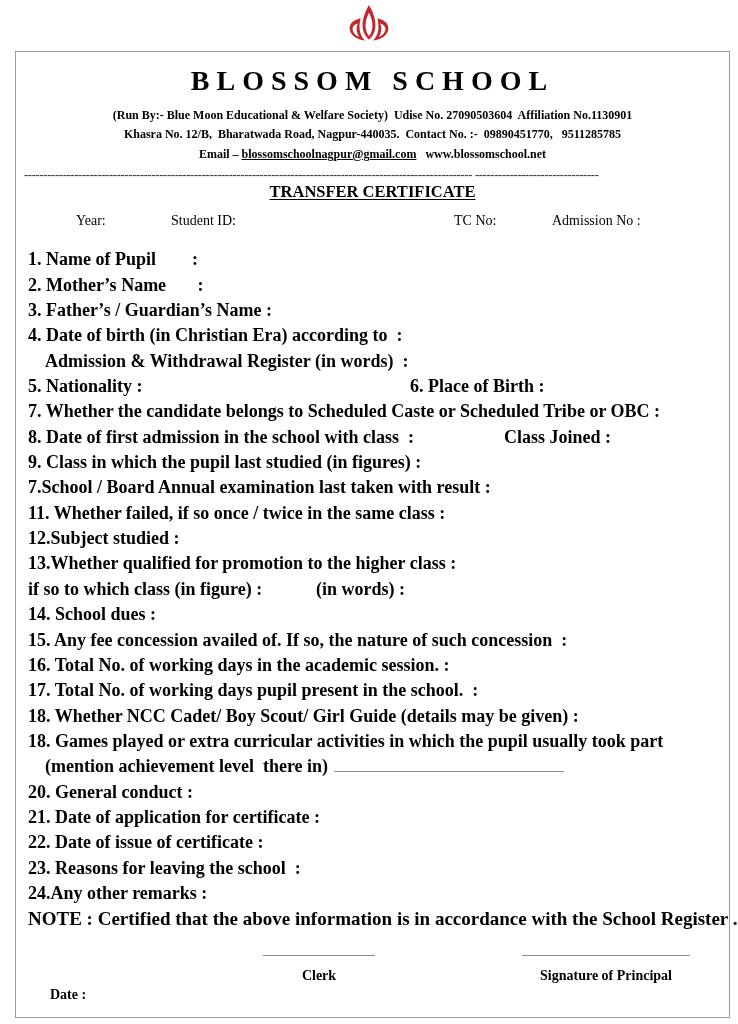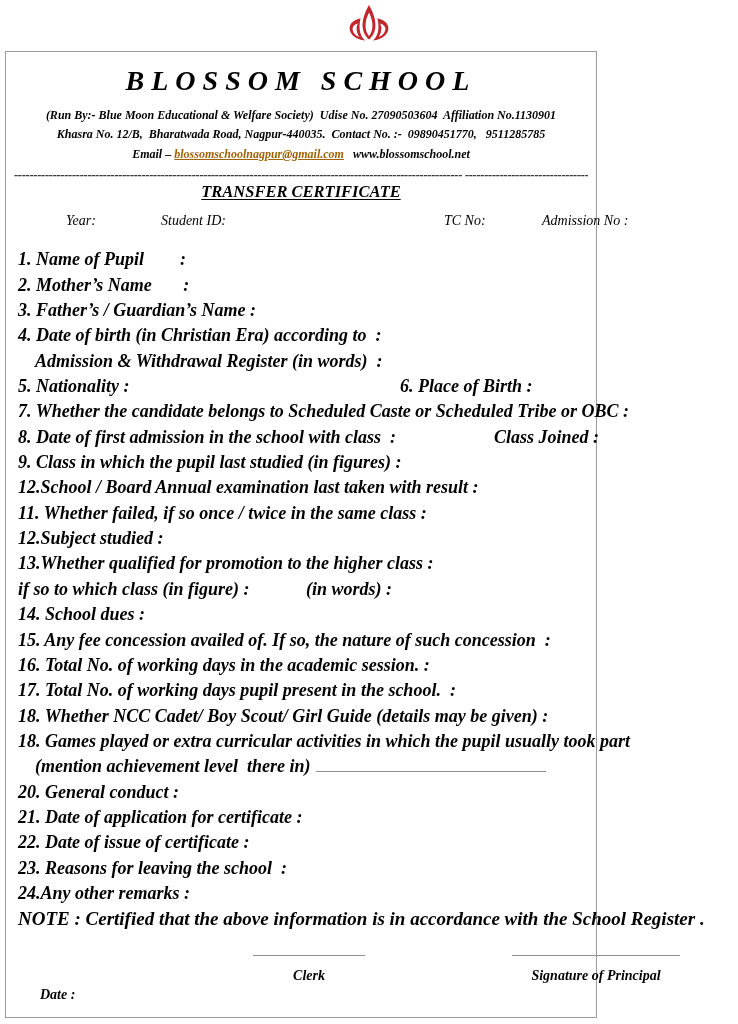--- a/index.html
+++ b/index.html
@@ -24,28 +24,27 @@
     width: 738px; height: 52px;
     display: flex;
     align-items: flex-start;
     justify-content: center;
   }
   #logo-area svg { display: block; margin-top: 2px; }
 
   
   #certificate-frame {
     position: absolute;
-    left: 5px;
+    left: 15px;
     top: 51px;
-    width: 592px;
+    width: 715px;
     height: 967px;
     box-sizing: border-box;
     border: 1.5px solid #9a9a9a;
     background: #ffffff;
-    font-style: italic;
   }
 
   
   #school-name {
     text-align: center;
     font-weight: bold;
     font-size: 28px;
     letter-spacing: 7px;
     margin-top: 12px;
     line-height: 1.18;
@@ -53,21 +52,21 @@
   }
   .masthead-line {
     text-align: center;
     font-weight: bold;
     font-size: 12px;
     line-height: 1.62;
     white-space: pre;
   }
   .masthead-line a,
   .email-link {
-    color: #a16207;
+    color: #000000;
     text-decoration: underline;
   }
   #masthead-block { margin-top: 9px; }
 
   
   #dashed-rule {
     font-size: 12.5px;
     font-weight: bold;
     letter-spacing: -0.3px;
     line-height: 1;
@@ -215,21 +214,21 @@
   <div id="items">
       <div class="item-line"><span>1. Name of Pupil        :</span></div>
       <div class="item-line"><span>2. Mother’s Name       :</span></div>
       <div class="item-line"><span>3. Father’s / Guardian’s Name :</span></div>
       <div class="item-line"><span>4. Date of birth (in Christian Era) according to  :</span></div>
       <div class="item-line indent"><span>Admission &amp; Withdrawal Register (in words)  :</span></div>
       <div class="item-line"><span>5. Nationality :</span><span class="item-right right-col-6">6. Place of Birth :</span></div>
       <div class="item-line"><span>7. Whether the candidate belongs to Scheduled Caste or Scheduled Tribe or OBC :</span></div>
       <div class="item-line"><span>8. Date of first admission in the school with class  :</span><span class="item-right right-col-8">Class Joined :</span></div>
       <div class="item-line"><span>9. Class in which the pupil last studied (in figures) :</span></div>
-      <div class="item-line"><span>12.School / Board Annual examination last taken with result :</span></div>
+      <div class="item-line"><span>7.School / Board Annual examination last taken with result :</span></div>
       <div class="item-line"><span>11. Whether failed, if so once / twice in the same class :</span></div>
       <div class="item-line"><span>12.Subject studied :</span></div>
       <div class="item-line"><span>13.Whether qualified for promotion to the higher class :</span></div>
       <div class="item-line"><span>if so to which class (in figure) :</span><span class="item-right right-col-13">(in words) :</span></div>
       <div class="item-line"><span>14. School dues :</span></div>
       <div class="item-line"><span>15. Any fee concession availed of. If so, the nature of such concession  :</span></div>
       <div class="item-line"><span>16. Total No. of working days in the academic session. :</span></div>
       <div class="item-line"><span>17. Total No. of working days pupil present in the school.  :</span></div>
       <div class="item-line"><span>18. Whether NCC Cadet/ Boy Scout/ Girl Guide (details may be given) :</span></div>
       <div class="item-line"><span>18. Games played or extra curricular activities in which the pupil usually took part</span></div>

